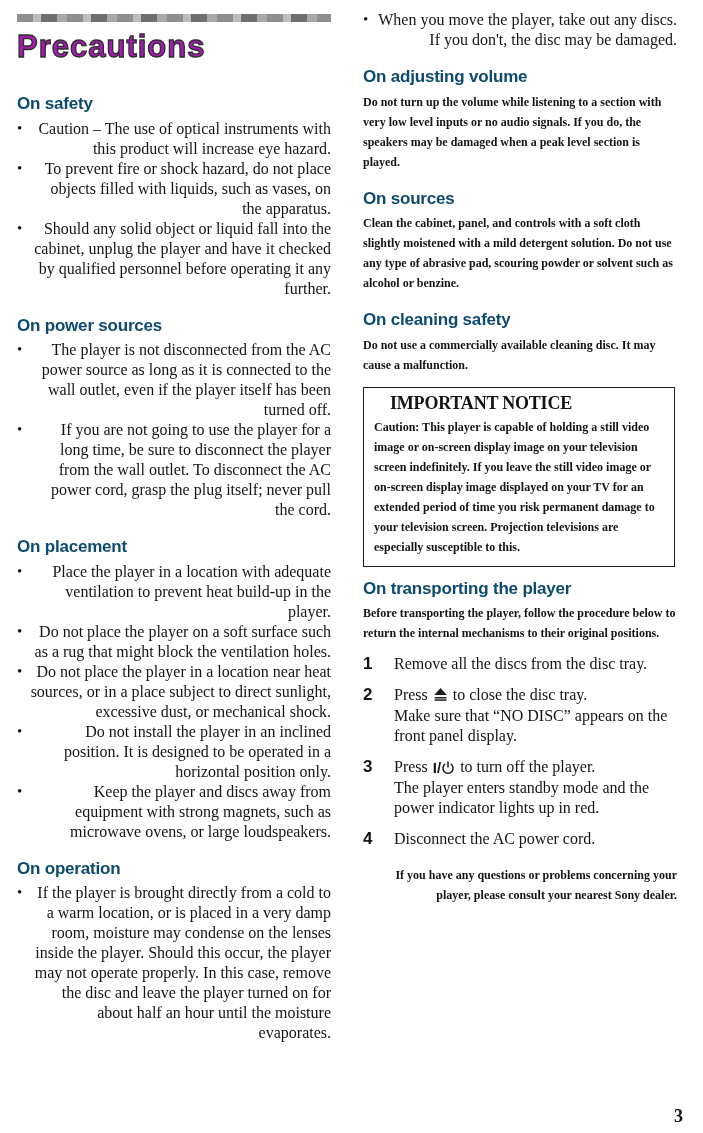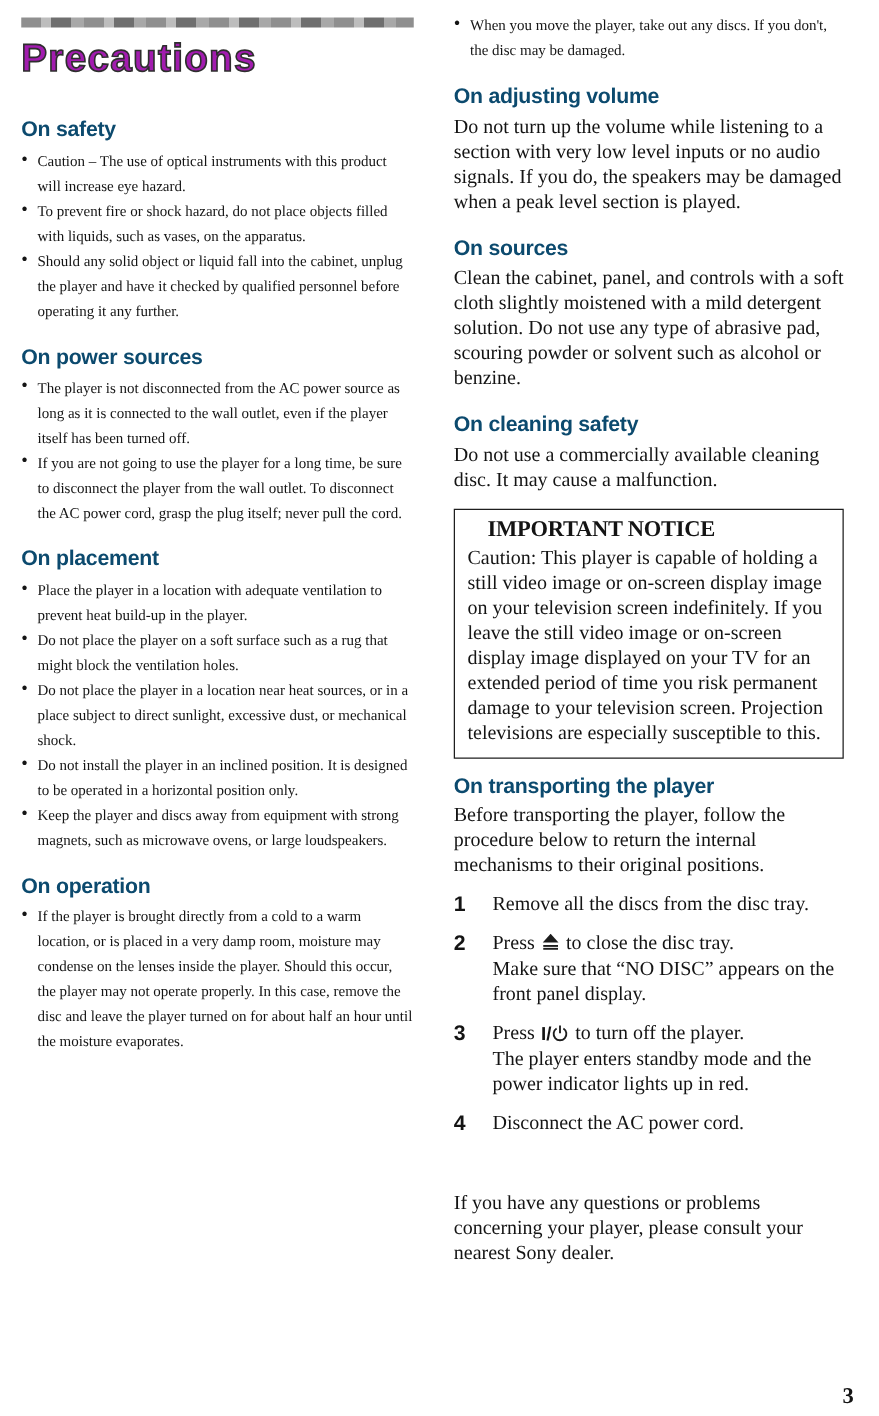--- a/index.html
+++ b/index.html
@@ -15,43 +15,43 @@
   }
   .doc-title{
     font-family:"Liberation Sans", sans-serif;font-size:31px;font-weight:700;
     color:#a21caf;-webkit-text-stroke:1.3px #2e2e2e;letter-spacing:1px;
     margin:0 0 30px 0;line-height:1.1;
   }
   h2.heading{
     font-family:"Liberation Sans", sans-serif;font-size:17px;font-weight:700;
     letter-spacing:-0.2px;margin:17px 0 5px 0;color:#0c4a6e;line-height:1.15;
   }
-  p{font-size:16px;line-height:20px;margin:0;}
+  p{font-size:12px;line-height:20px;margin:0;font-weight:bold;}
   ul.bullets{margin:0;padding:0;list-style:none;}
   ul.bullets li{
-    font-size:12px;line-height:20px;position:relative;padding-left:13px;margin:0;
+    font-size:16px;line-height:20px;position:relative;padding-left:13px;margin:0;text-align:right;
   }
   ul.bullets li::before{content:"\2022";position:absolute;left:0;top:-1px;font-size:15px;}
   .notice{
     border:1.5px solid #1e1e1e;padding:5px 8px 9px 10px;margin:12px 2px 12px 0;
   }
   .notice-title{
     font-family:Liberation Serif, serif;font-size:18px;font-weight:700;
     letter-spacing:-0.2px;margin:0 0 3px 16px;
   }
   .intro{margin-bottom:8px;}
   .step{display:flex;margin:11px 0 0 0;}
   .step-num{
     font-family:"Liberation Sans", sans-serif;font-weight:700;font-size:17px;
     width:31px;flex:none;line-height:20px;
   }
   .step-body{font-size:16px;line-height:20px;}
   .icon-inline{display:inline-block;vertical-align:-1px;margin:0 5px;}
   .pwr-label{font-weight:700;font-family:"Liberation Sans", sans-serif;font-size:15px;}
-  .closing{margin-top:44px;}
+  .closing{margin-top:16px;text-align:right;}
   .page-number{
     position:absolute;right:20px;bottom:6px;font-weight:700;font-size:18px;
     font-family:"Liberation Serif", serif;
   }
 </style>
 </head>
 <body>
 
 <div class="page">
 

